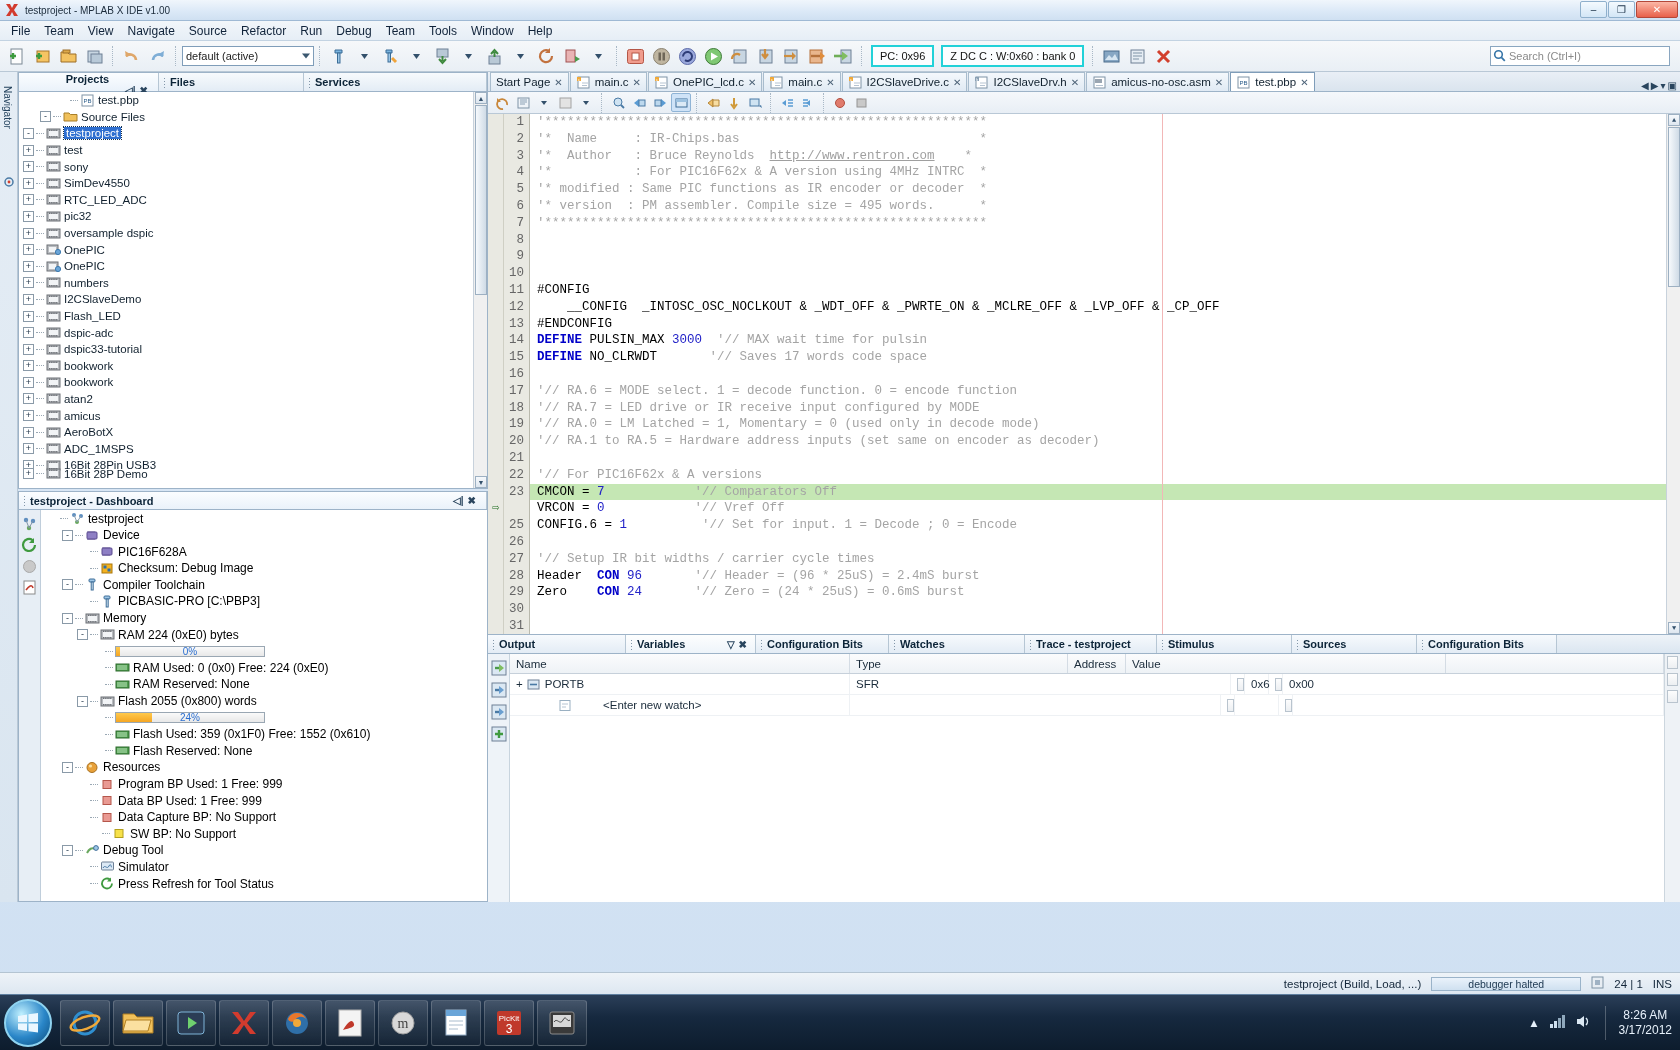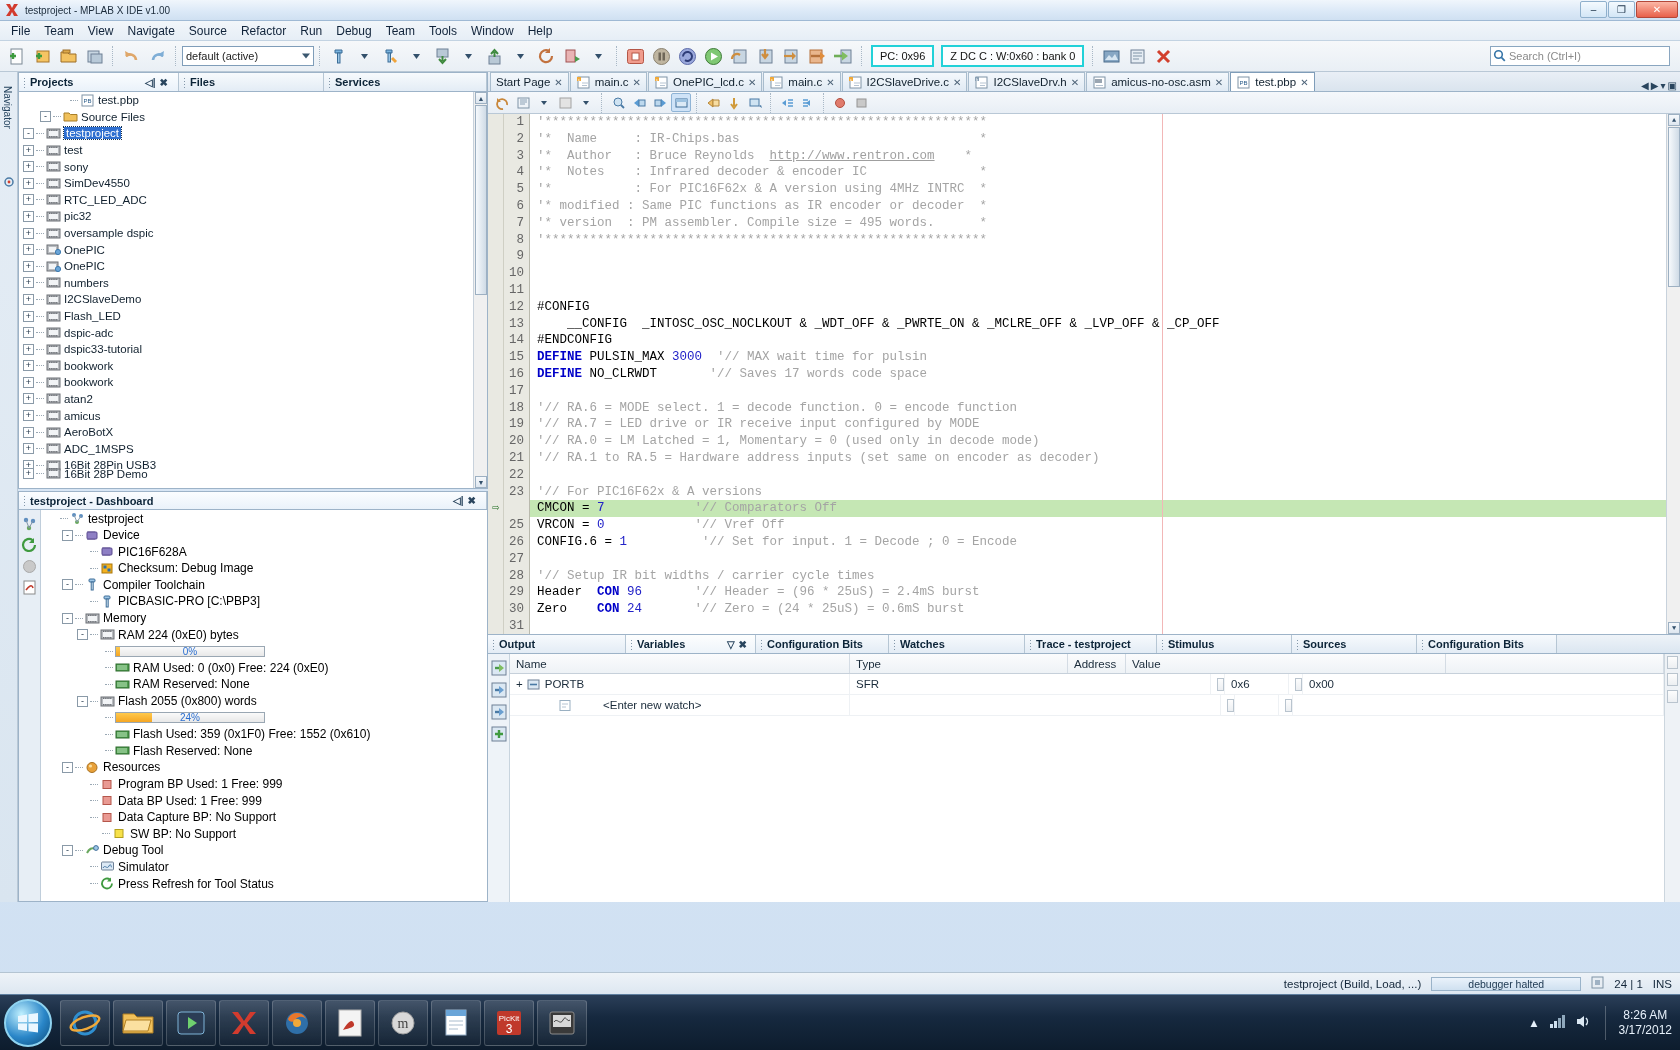--- a/index.html
+++ b/index.html
@@ -555,21 +555,21 @@
             <circle cx="6" cy="6" r="4" fill="none" stroke="#4a7aa5" stroke-width="1.5"></circle>
             <circle cx="6" cy="6" r="1.4" fill="#d2402d"></circle>
           </svg>
       </span>
     </div>
 
     <div class="left-col">
 
       <div class="winpane" style="height:417px; display:flex; flex-direction:column;">
         <div class="pane-tabs">
-          <div class="pane-tab active" style="width:160px;">
+          <div class="pane-tab active" style="width:140px;flex-direction:column;">
             <span class="grip"></span>
             <span>Projects</span>
             <span class="pane-btns">
               <span class="mini">◁|</span>
               <span class="mini">✖</span>
             </span>
           </div>
           <div class="pane-tab" style="width:145px;">
             <span class="grip"></span>
             <span>Files</span>
@@ -1321,21 +1321,20 @@
             <div class="cline">28</div>
             <div class="cline">29</div>
             <div class="cline">30</div>
             <div class="cline">31</div>
           </div>
         <div class="code-col" id="code-col">
           <div class="marginline"></div>
         <div class="cline"><span class="cm">'***********************************************************</span></div>
             <div class="cline"><span class="cm">'*  Name     : IR-Chips.bas                                *</span></div>
             <div class="cline"><span class="cm">'*  Author   : Bruce Reynolds  </span><span class="lnk">http://www.rentron.com</span><span class="cm">    *</span></div>
-            <div class="cline"><span class="cm">'*  Notes    : Infrared decoder &amp; encoder IC               *</span></div>
             <div class="cline"><span class="cm">'*           : For PIC16F62x &amp; A version using 4MHz INTRC  *</span></div>
             <div class="cline"><span class="cm">'* modified : Same PIC functions as IR encoder or decoder  *</span></div>
             <div class="cline"><span class="cm">'* version  : PM assembler. Compile size = 495 words.      *</span></div>
             <div class="cline"><span class="cm">'***********************************************************</span></div>
             <div class="cline"></div>
             <div class="cline"></div>
             <div class="cline"></div>
             <div class="cline"><span>#CONFIG</span></div>
             <div class="cline"><span>    __CONFIG  _INTOSC_OSC_NOCLKOUT &amp; _WDT_OFF &amp; _PWRTE_ON &amp; _MCLRE_OFF &amp; _LVP_OFF &amp; _CP_OFF</span></div>
             <div class="cline"><span>#ENDCONFIG</span></div>
@@ -1447,21 +1446,21 @@
                     <svg class="ico" viewBox="0 0 15 13" width="15" height="13" style="margin-left: 3px;">
                       <rect x="2" y="2" width="11" height="9" fill="#dbe8f3" stroke="#6e8095"></rect>
                       <path d="M4 6.5h7" stroke="#4a7aa5" stroke-width="1.6"></path>
                     </svg>
                     <span style="margin-left: 4px;">PORTB</span>
                   </div>
                   <div class="c" style="flex: 1 1 0%;">SFR</div>
                   <div class="c" style="width: 14px; justify-content: center;">
                     <span class="resz"></span>
                   </div>
-                  <div class="c" style="width: 64px;">0x6</div>
+                  <div class="c" style="width: 24px;">0x6</div>
                   <div class="c" style="width: 14px; justify-content: center;">
                     <span class="resz"></span>
                   </div>
                   <div class="c" style="flex: 1 1 0%;">0x00</div>
                 </div>
                 <div class="wt-row">
                   <div class="c" style="width: 340px; gap: 26px;">
                     <span style="display: inline-block; width: 13px;"></span>
                     <svg class="ico" viewBox="0 0 15 13" width="15" height="13" style="margin-left: 3px;">
                       <rect x="2" y="1.5" width="10" height="10" fill="#fff" stroke="#9ab0c2"></rect>

